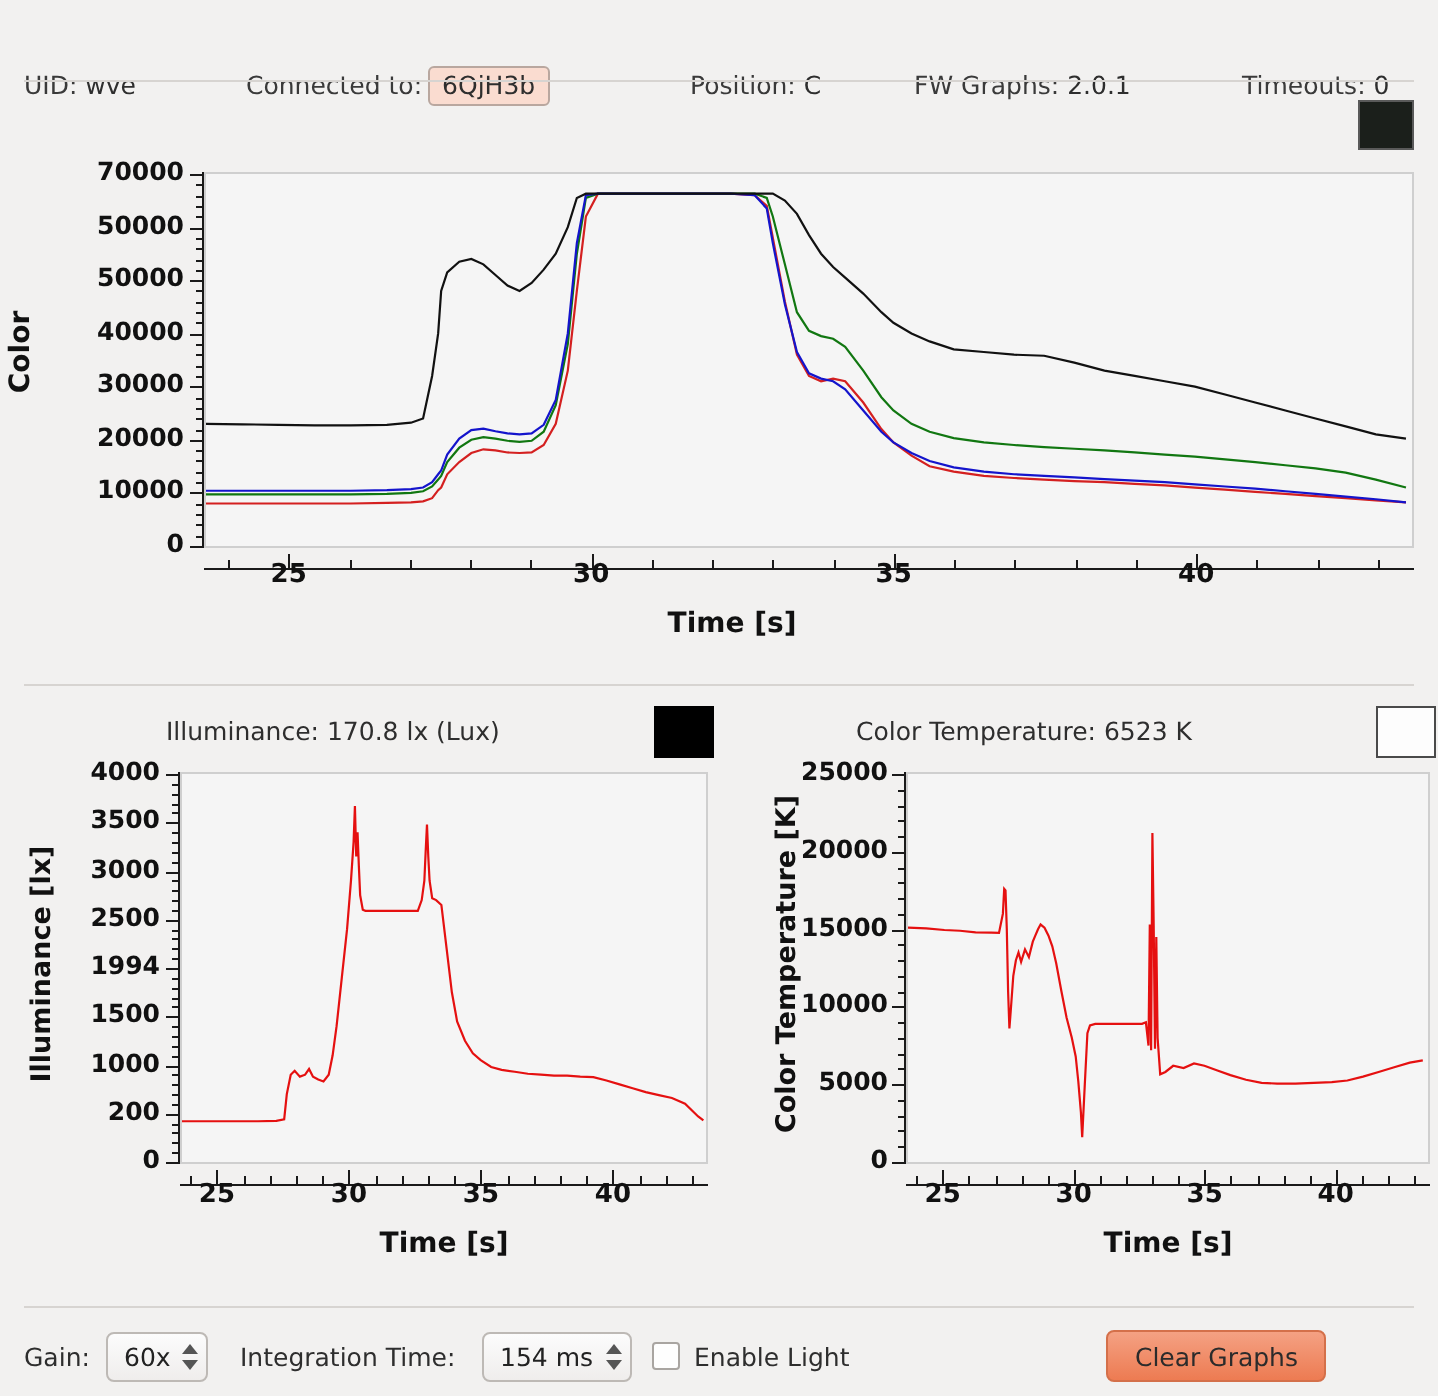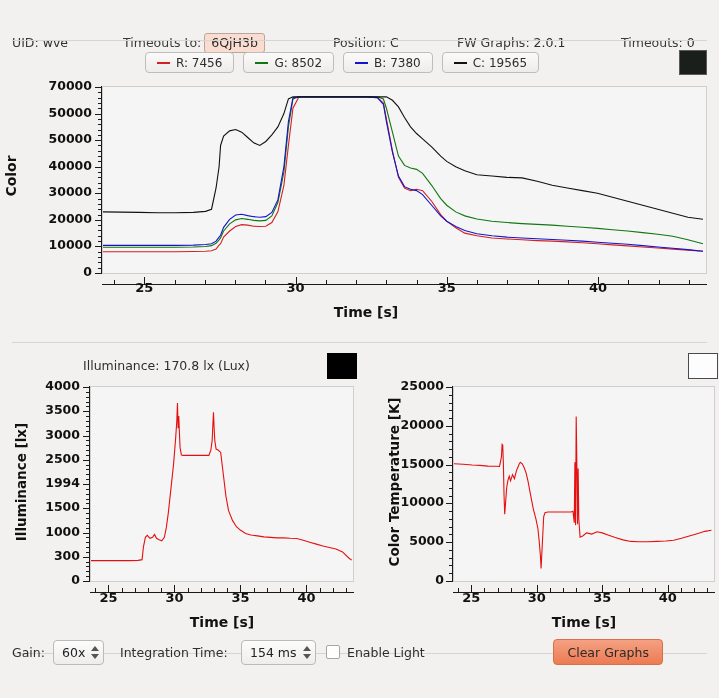--- a/index.html
+++ b/index.html
@@ -142,21 +142,21 @@
 
   #chart-ct { left: 360px; top: 382px; width: 359px; height: 268px; }
   #chart-ct .plot-area { left: 93px; top: 4px; width: 262px; height: 196px; }
   #chart-ct .ytick-label { font-size: 12.5px; width: 56px; left: 28px; }
   #chart-ct .xtick-label { font-size: 13px; width: 44px; top: 208px; }
   #chart-ct .ylab { left: -51px; top: 92px; transform: rotate(-90deg); font-size: 13.5px; }
   #chart-ct .xlab { left: 224px; top: 232px; font-size: 14px; transform: translateX(-50%); }
 
   
   .toolbar {
-    position: absolute; left: 0; top: 632px;
+    position: absolute; left: 0; top: 658px;
     width: 675px; height: 40px;
     display: flex; align-items: center;
   }
   .tb-label { font-size: 12.5px; color: #2e2e2e; white-space: nowrap; }
   .spinner {
     display: inline-flex; align-items: center;
     background: linear-gradient(#fcfcfc, #efedec);
     border: 1px solid #bdb9b5;
     border-radius: 4px;
     height: 25px;
@@ -200,58 +200,38 @@
 <body>
 
 <div id="app">
 
   <div class="statusbar">
     <div class="status-item" style="position:absolute;left:12px;">
       <span class="lbl">UID:</span>
       <span>wve</span>
     </div>
     <div class="status-item" style="position:absolute;left:123px;display:flex;align-items:center;">
-      <span class="lbl">Timeouts to:</span>
+      <span class="lbl">Connected to:</span>
       <span class="chip">6QjH3b</span>
     </div>
-    <div class="status-item" style="position:absolute;left:333px;">
+    <div class="status-item" style="position:absolute;left:345px;">
       <span class="lbl">Position:</span>
       <span>C</span>
     </div>
     <div class="status-item" style="position:absolute;left:457px;">
       <span class="lbl">FW Graphs:</span>
       <span>2.0.1</span>
     </div>
     <div class="status-item" style="position:absolute;left:621px;">
       <span class="lbl">Timeouts:</span>
       <span>0</span>
     </div>
   </div>
   <div class="hsep s1"></div>
 
-  <div class="legendrow">
-    <div class="legend-wrap" id="legend-wrap">
-        <div class="legend-btn">
-          <span class="legend-dash" style="background: rgb(212, 32, 32);"></span>
-          <span>R: 7456</span>
-        </div>
-        <div class="legend-btn">
-          <span class="legend-dash" style="background: rgb(17, 119, 17);"></span>
-          <span>G: 8502</span>
-        </div>
-        <div class="legend-btn">
-          <span class="legend-dash" style="background: rgb(20, 20, 204);"></span>
-          <span>B: 7380</span>
-        </div>
-        <div class="legend-btn">
-          <span class="legend-dash" style="background: rgb(17, 17, 17);"></span>
-          <span>C: 19565</span>
-        </div>
-      </div>
-  </div>
   <div class="swatch-box swatch-top" id="swatch-top" style="background: rgb(27, 31, 27);"></div>
 
   <div class="chart" id="chart-color">
     <div class="axis-title ylab">Color</div>
     <div class="axis-title xlab">Time [s]</div>
     <div class="plot-area">
       <svg id="svg-color" width="603" height="186" viewBox="0 0 603 186" preserveAspectRatio="none">
           <path d="M0.00 164.74L18.09 164.74L36.18 164.74L54.27 164.74L72.36 164.74L90.45 164.48L102.51 164.21L108.54 163.68L113.06 162.09L116.08 158.10L117.58 156.77L120.60 150.13L126.63 144.02L132.66 139.50L138.69 137.64L144.72 138.17L150.75 139.23L156.78 139.50L162.81 139.23L168.84 135.51L174.87 124.89L180.90 98.31L185.42 58.46L189.94 21.26L195.97 9.83L205.02 9.83L217.08 9.83L238.18 9.83L262.30 9.83L274.37 10.63L280.39 15.94L283.41 31.89L289.44 63.77L295.47 90.34L301.50 100.97L307.53 103.63L313.56 102.30L319.59 103.63L328.63 114.26L337.68 127.54L343.71 134.19L352.75 140.83L361.80 146.14L373.86 148.80L388.93 150.93L404.01 151.99L419.08 152.79L434.16 153.58L449.23 154.11L464.31 154.91L479.38 155.71L494.46 156.77L509.53 157.83L524.61 158.90L539.68 159.96L554.76 161.02L569.83 162.09L584.91 163.15L599.98 164.21" fill="none" stroke="#d42020" stroke-width="1.1" vector-effect="non-scaling-stroke"></path>
           <path d="M0.00 160.23L18.09 160.23L36.18 160.23L54.27 160.23L72.36 160.23L90.45 159.96L102.51 159.43L108.54 158.63L113.06 156.24L116.08 152.79L117.58 150.93L120.60 144.02L126.63 136.84L132.66 132.86L138.69 131.53L144.72 132.33L150.75 133.39L156.78 133.92L162.81 133.39L168.84 128.87L174.87 115.59L180.90 85.03L185.42 39.86L189.94 11.96L195.97 9.83L205.02 9.83L217.08 9.83L238.18 9.83L262.30 9.83L274.37 9.83L280.39 11.96L283.41 21.26L289.44 45.17L295.47 69.09L301.50 78.39L307.53 81.04L313.56 82.37L319.59 86.36L328.63 98.31L337.68 111.60L343.71 118.24L352.75 124.89L361.80 128.87L373.86 132.06L388.93 134.19L404.01 135.51L419.08 136.58L434.16 137.37L449.23 138.17L464.31 139.23L479.38 140.30L494.46 141.36L509.53 142.69L524.61 144.02L539.68 145.61L554.76 147.21L569.83 149.33L584.91 152.79L599.98 156.77" fill="none" stroke="#117711" stroke-width="1.1" vector-effect="non-scaling-stroke"></path>
           <path d="M0.00 158.37L18.09 158.37L36.18 158.37L54.27 158.37L72.36 158.37L90.45 158.10L102.51 157.57L108.54 156.77L113.06 154.11L116.08 150.13L117.58 148.27L120.60 140.30L126.63 132.33L132.66 128.07L138.69 127.28L144.72 128.61L150.75 129.67L156.78 130.20L162.81 129.67L168.84 125.42L174.87 112.93L180.90 79.71L185.42 34.54L189.94 10.63L195.97 9.83L205.02 9.83L217.08 9.83L238.18 9.83L262.30 9.83L274.37 10.63L280.39 17.27L283.41 34.54L289.44 65.10L295.47 89.01L301.50 99.64L307.53 102.30L313.56 103.63L319.59 107.61L328.63 118.24L337.68 128.87L343.71 134.19L352.75 139.50L361.80 143.49L373.86 146.67L388.93 148.80L404.01 150.13L419.08 150.93L434.16 151.72L449.23 152.52L464.31 153.32L479.38 154.11L494.46 155.18L509.53 156.24L524.61 157.30L539.68 158.63L554.76 159.96L569.83 161.29L584.91 162.62L599.98 164.21" fill="none" stroke="#1414cc" stroke-width="1.1" vector-effect="non-scaling-stroke"></path>
@@ -327,39 +307,40 @@
       <div class="xtick-label" style="left: 119.35px;">25</div>
       <div class="xtick-label" style="left: 270.6px;">30</div>
       <div class="xtick-label" style="left: 421.85px;">35</div>
       <div class="xtick-label" style="left: 573.1px;">40</div>
     </div>
 
   <div class="hsep s2"></div>
 
   <div class="subheader">
     <div class="sub-title" id="sub-title-illum">Illuminance: 170.8 lx (Lux)</div>
+    <div class="sub-title" id="sub-title-ct">Color Temperature: 6523 K</div>
   </div>
   <div class="swatch-box swatch-illum" id="swatch-illum" style="background: rgb(0, 0, 0);"></div>
   <div class="swatch-box swatch-ct" id="swatch-ct" style="background: rgb(253, 253, 253);"></div>
 
   <div class="chart" id="chart-illum">
     <div class="axis-title ylab">Illuminance [lx]</div>
     <div class="axis-title xlab">Time [s]</div>
     <div class="plot-area">
       <svg id="svg-illum" width="262" height="194" viewBox="0 0 262 194" preserveAspectRatio="none">
           <path d="M0.00 173.63L11.79 173.63L24.89 173.63L37.99 173.63L47.16 173.39L51.09 172.66L52.40 160.05L54.36 150.35L56.33 148.41L58.95 151.32L61.57 150.35L63.53 147.44L65.50 151.32L68.12 152.78L70.74 153.75L73.36 150.35L75.32 140.65L77.29 126.10L79.91 101.85L82.53 77.60L84.49 53.35L85.80 33.95L86.46 16.00L87.11 41.22L87.77 29.10L88.43 46.08L89.08 60.63L90.39 67.90L91.70 68.39L94.32 68.39L99.56 68.39L110.04 68.39L117.90 68.39L119.86 63.05L121.18 53.35L121.83 38.80L122.49 25.22L123.14 41.22L123.79 53.35L125.10 62.08L127.07 63.05L129.69 65.47L132.31 87.30L134.93 109.13L137.55 123.67L141.48 133.38L145.41 139.68L149.34 143.07L154.58 146.47L159.82 147.93L166.37 148.89L172.92 149.87L179.47 150.35L186.02 150.84L192.57 150.84L199.12 151.32L205.67 151.56L212.22 153.26L218.77 155.20L225.32 157.14L231.87 159.08L238.42 160.53L244.97 161.99L251.52 164.90L258.07 171.21L260.69 173.15" fill="none" stroke="#e51010" stroke-width="1.1" vector-effect="non-scaling-stroke"></path>
         </svg>
     </div>
   <div class="ytick-label" style="top: 190px;">0</div>
       <div class="tickline" style="left: 83px; top: 199px; width: 7px; height: 1px;"></div>
       <div class="tickline" style="left: 86px; top: 194.15px; width: 4px; height: 1px;"></div>
       <div class="tickline" style="left: 86px; top: 189.3px; width: 4px; height: 1px;"></div>
       <div class="tickline" style="left: 86px; top: 184.45px; width: 4px; height: 1px;"></div>
       <div class="tickline" style="left: 86px; top: 179.6px; width: 4px; height: 1px;"></div>
-      <div class="ytick-label" style="top: 165.75px;">300</div>
+      <div class="ytick-label" style="top: 165.75px;">200</div>
       <div class="tickline" style="left: 83px; top: 174.75px; width: 7px; height: 1px;"></div>
       <div class="tickline" style="left: 86px; top: 169.9px; width: 4px; height: 1px;"></div>
       <div class="tickline" style="left: 86px; top: 165.05px; width: 4px; height: 1px;"></div>
       <div class="tickline" style="left: 86px; top: 160.2px; width: 4px; height: 1px;"></div>
       <div class="tickline" style="left: 86px; top: 155.35px; width: 4px; height: 1px;"></div>
       <div class="ytick-label" style="top: 141.5px;">1000</div>
       <div class="tickline" style="left: 83px; top: 150.5px; width: 7px; height: 1px;"></div>
       <div class="tickline" style="left: 86px; top: 145.65px; width: 4px; height: 1px;"></div>
       <div class="tickline" style="left: 86px; top: 140.8px; width: 4px; height: 1px;"></div>
       <div class="tickline" style="left: 86px; top: 135.95px; width: 4px; height: 1px;"></div>

